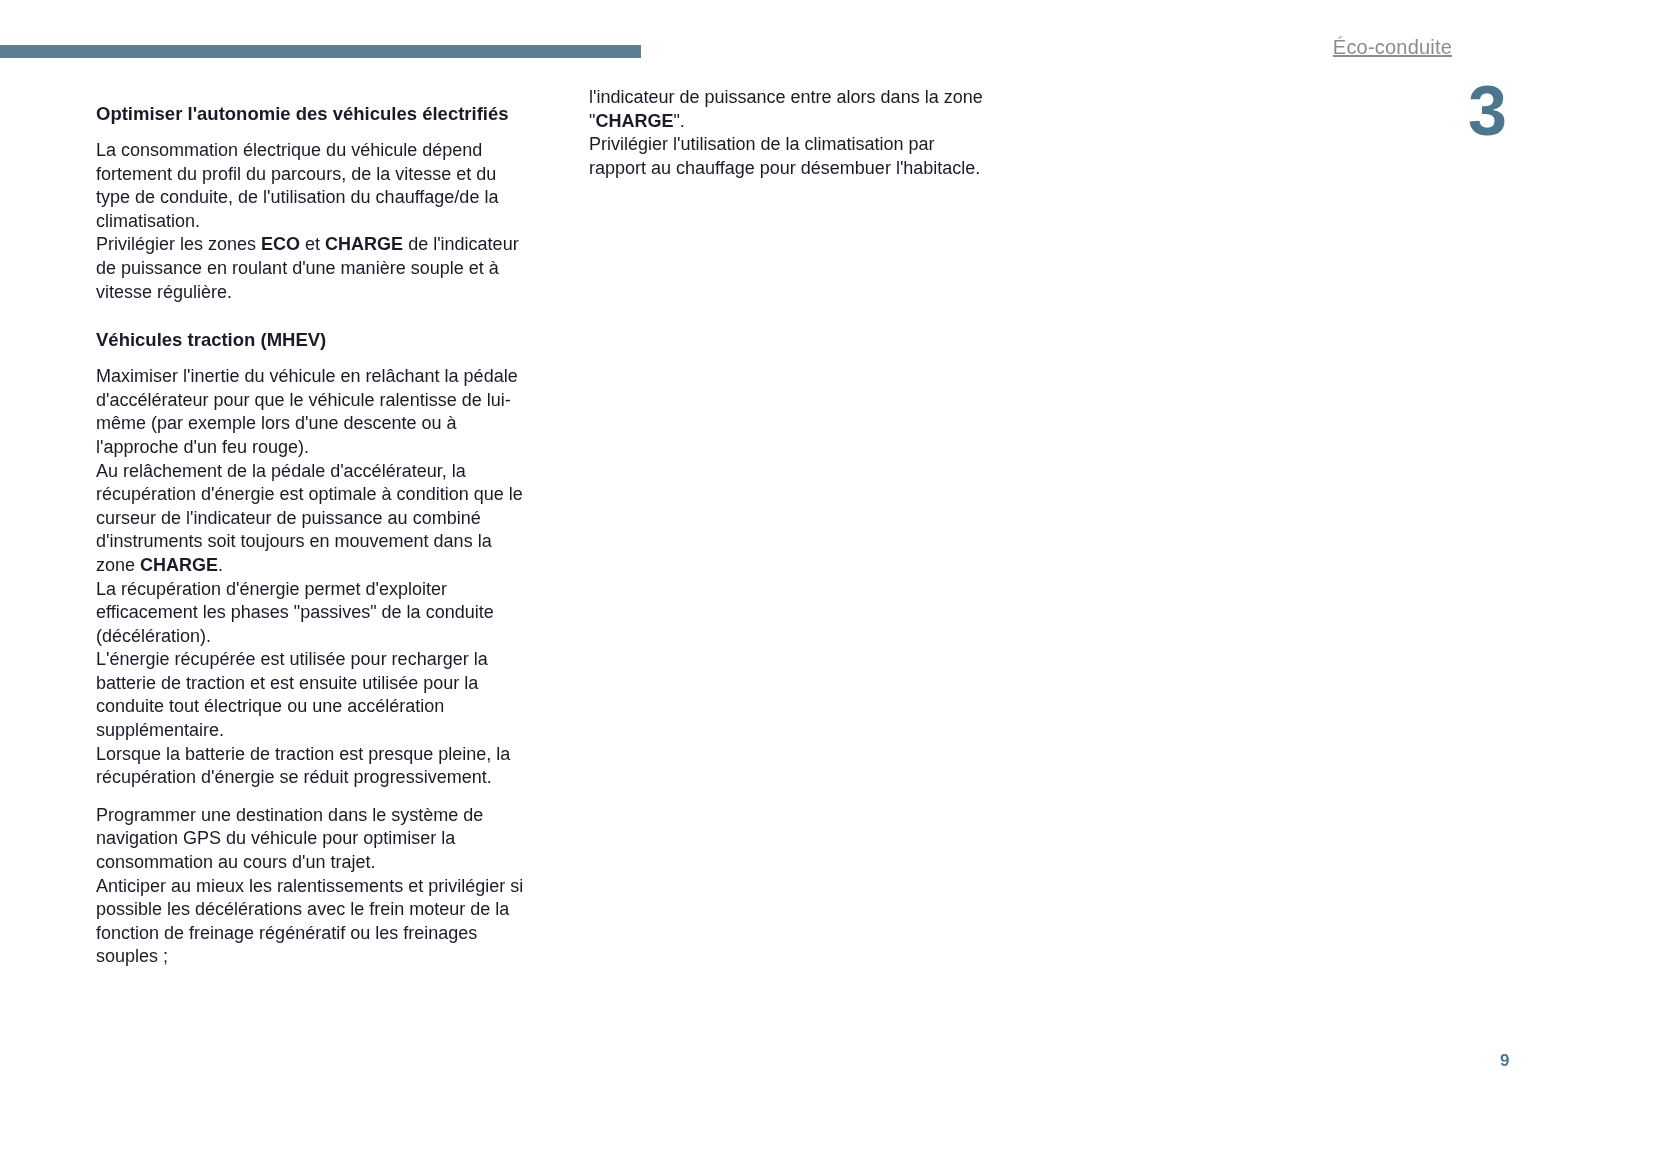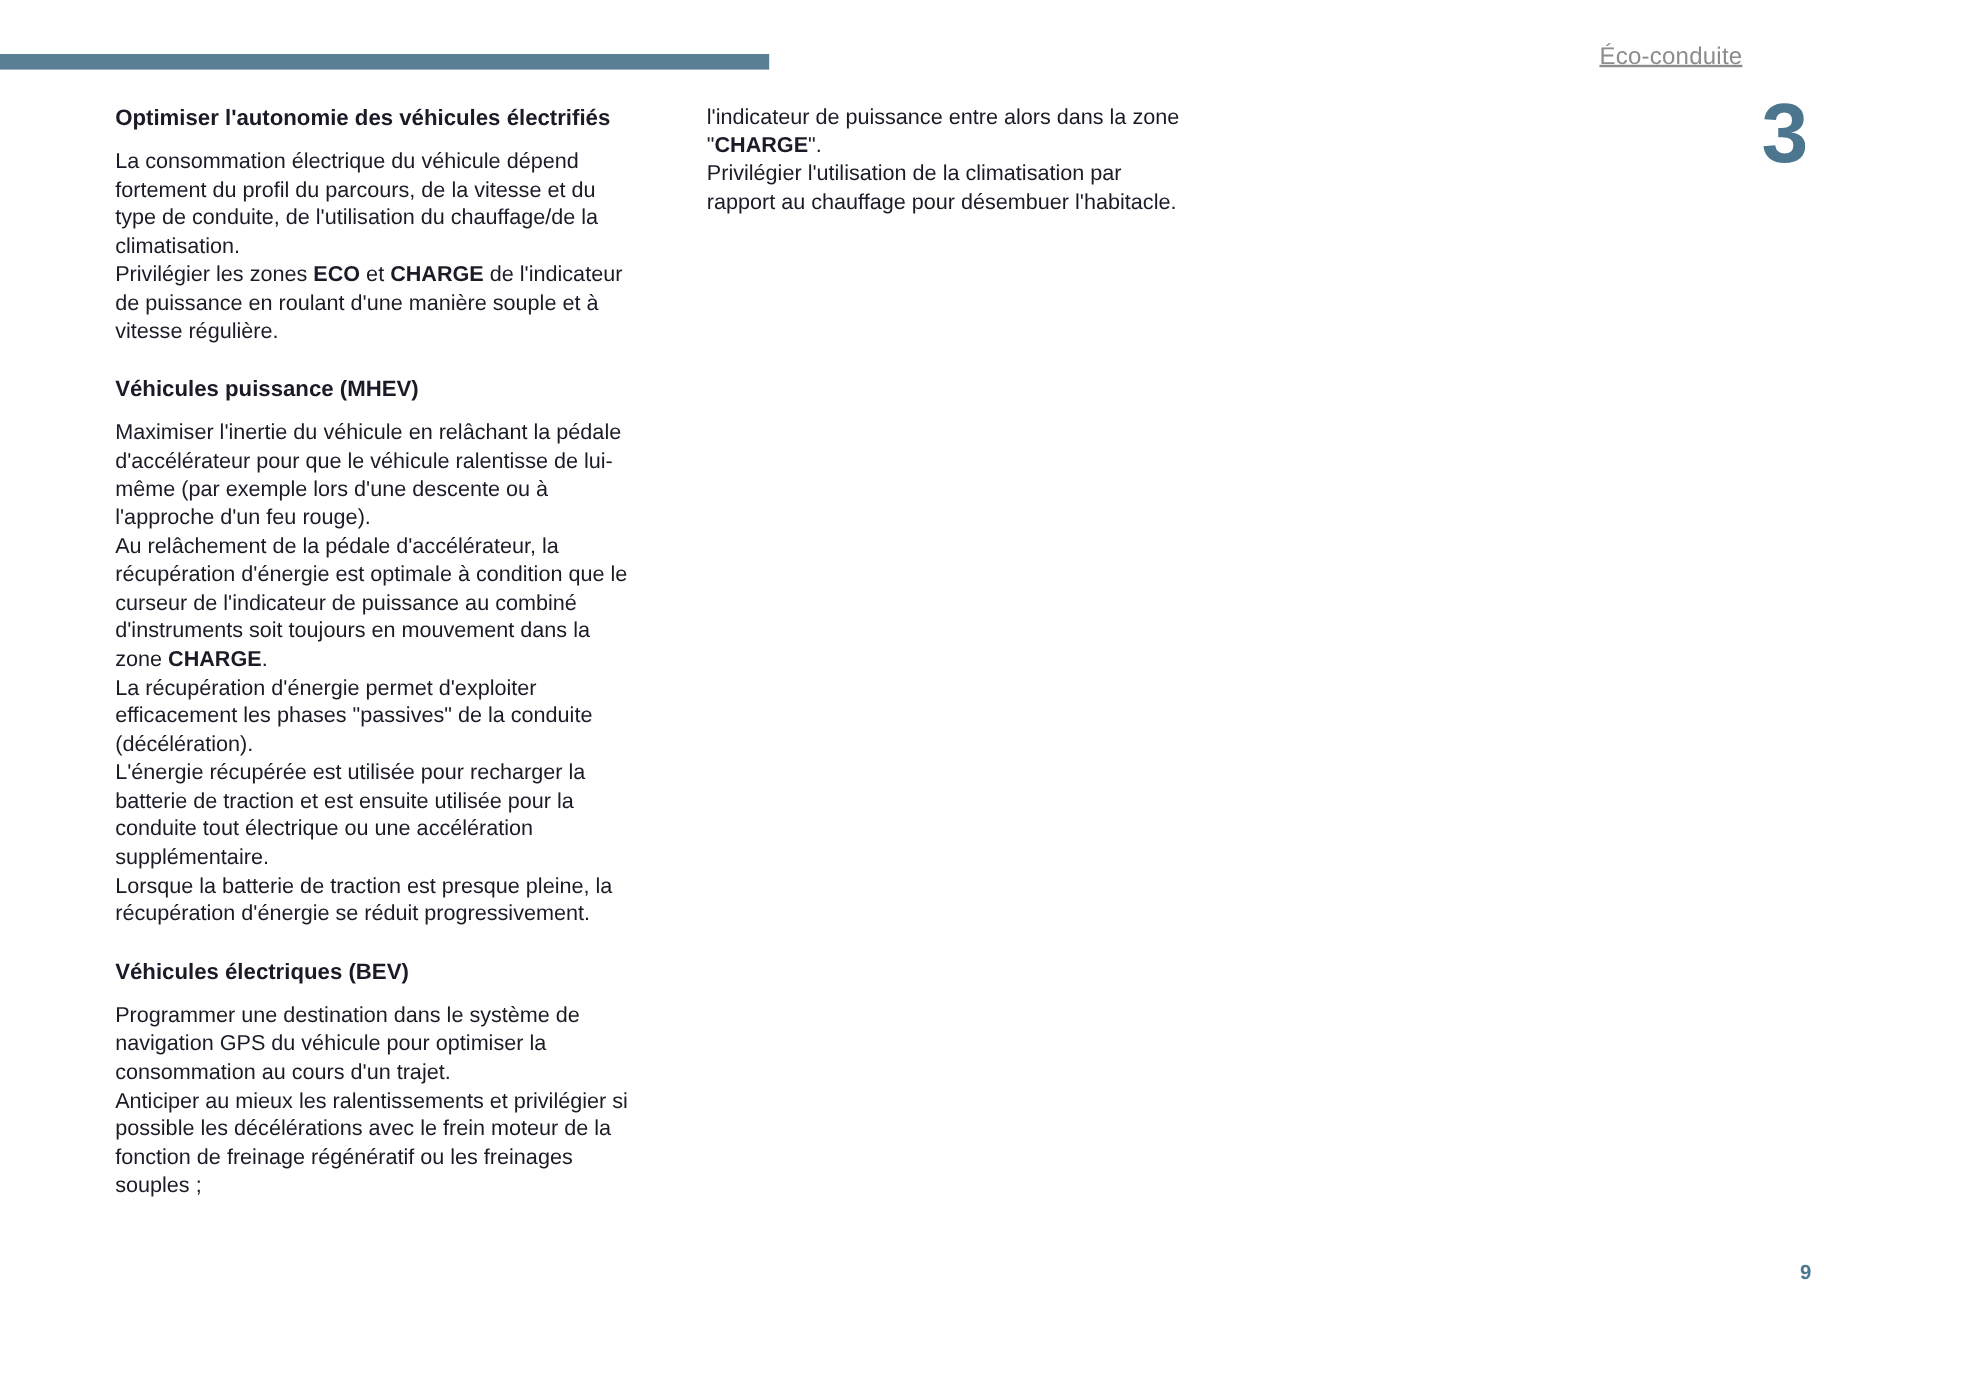--- a/index.html
+++ b/index.html
@@ -23,21 +23,21 @@
   .col{
     position:absolute;top:86px;
     font-size:18px;line-height:23.6px;color:#1b1b28;
   }
   .col-left{left:96px;width:438px}
   .col-right{left:589px;width:398px}
   .subheading{
     font-weight:bold;font-size:18.5px;
     margin:24px 0 13px 0;line-height:24px;
   }
-  .subheading:first-child{margin-top:0}
+  .subheading:first-child{margin-top:16px}
   .para{
     margin:0 0 14px 0;
     white-space:pre-line;
   }
   .para b{font-weight:bold}
   .page-number{
     position:absolute;left:1500px;top:1051px;
     font-size:17px;font-weight:bold;color:#4c758e;
   }
 </style>
@@ -49,28 +49,27 @@
 <div class="header-title">Éco-conduite</div>
 
 <div class="chapter-number">3</div>
 
 <div class="col col-left">
 
   <h3 class="subheading">Optimiser l'autonomie des véhicules électrifiés</h3>
   <p class="para"><span>La consommation électrique du véhicule dépend fortement du profil du parcours, de la vitesse et du type de conduite, de l'utilisation du chauffage/de la climatisation.
 Privilégier les zones </span><b>ECO</b><span> et </span><b>CHARGE</b><span> de l'indicateur de puissance en roulant d'une manière souple et à vitesse régulière.</span></p>
 
-  <h3 class="subheading">Véhicules puissance (MHEV)</h3>
+  <h3 class="subheading">Véhicules traction (MHEV)</h3>
   <p class="para"><span>Maximiser l'inertie du véhicule en relâchant la pédale d'accélérateur pour que le véhicule ralentisse de lui-même (par exemple lors d'une descente ou à l'approche d'un feu rouge).
 Au relâchement de la pédale d'accélérateur, la récupération d'énergie est optimale à condition que le curseur de l'indicateur de puissance au combiné d'instruments soit toujours en mouvement dans la zone </span><b>CHARGE</b><span>.
 La récupération d'énergie permet d'exploiter efficacement les phases "passives" de la conduite (décélération).
 L'énergie récupérée est utilisée pour recharger la batterie de traction et est ensuite utilisée pour la conduite tout électrique ou une accélération supplémentaire.
 Lorsque la batterie de traction est presque pleine, la récupération d'énergie se réduit progressivement.</span></p>
 
-  <h3 class="subheading">Véhicules électriques (BEV)</h3>
   <p class="para"><span>Programmer une destination dans le système de navigation GPS du véhicule pour optimiser la consommation au cours d'un trajet.
 Anticiper au mieux les ralentissements et privilégier si possible les décélérations avec le frein moteur de la fonction de freinage régénératif ou les freinages souples ;</span></p>
 
 </div>
 
 <div class="col col-right">
   <p class="para"><span>l'indicateur de puissance entre alors dans la zone "</span><b>CHARGE</b><span>".
 Privilégier l'utilisation de la climatisation par rapport au chauffage pour désembuer l'habitacle.</span></p>
 </div>
 

